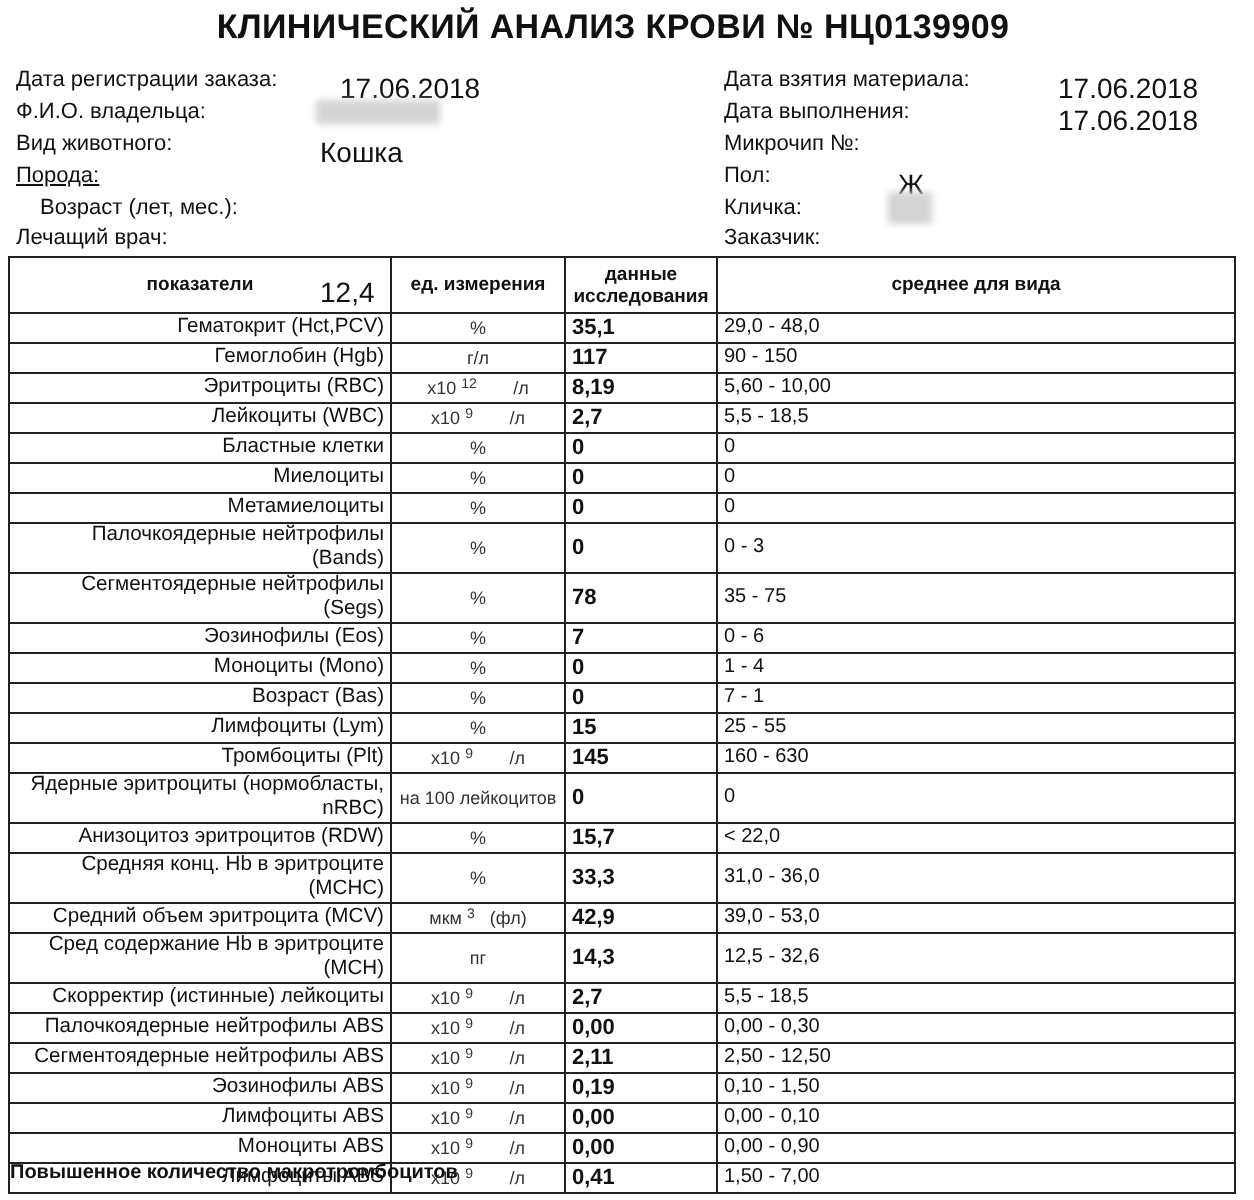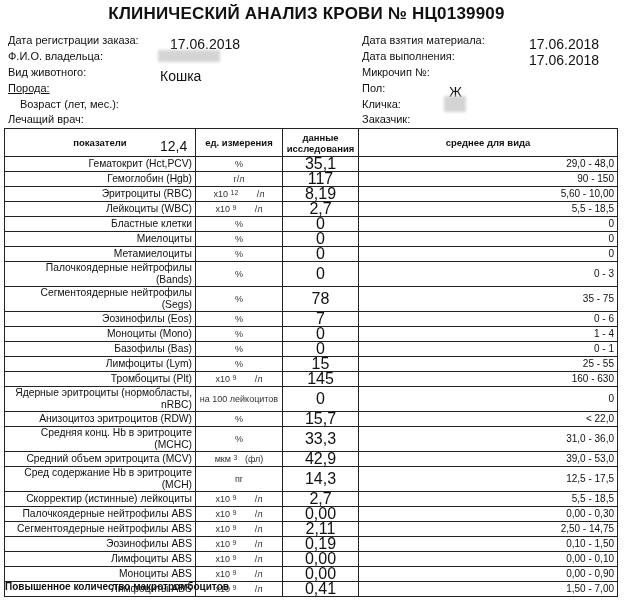--- a/index.html
+++ b/index.html
@@ -6,22 +6,22 @@
     body { width:627px; height:600px; overflow:hidden; position:relative; font-family:"Liberation Sans", sans-serif; color:#111; }
     .title { position:absolute; left:0; top:4px; width:613px; text-align:center; font-weight:bold; font-size:17px; letter-spacing:0.2px; }
     .lbl { position:absolute; font-size:11px; white-space:nowrap; }
     .val { position:absolute; font-size:14px; font-weight:normal; white-space:nowrap; }
     .blur { position:absolute; background:#d4d4d4; filter:blur(1.5px); }
     table { position:absolute; left:4px; top:128px; width:613px; border-collapse:collapse; font-size:10px; table-layout:fixed; }
     td, th { border:1px solid #222; padding:0 3px; height:14px; line-height:12px; }
     th { font-weight:bold; font-size:9.5px; height:27px; }
     td.c1 { text-align:right; font-size:10.3px; }
     td.c2 { text-align:center; font-size:9px; color:#333; }
-    td.c3 { text-align:center; font-weight:normal; font-size:16px; }
-    td.c4 { text-align:right; font-size:10px;margin-top:35px; }
+    td.c3 { font-weight:bold; font-size:11px; }
+    td.c4 { text-align:left; font-size:10px;margin-top:35px; }
     tr.tall td { height:21px; }
     sup { font-size:7px; vertical-align:top; position:relative; top:-1px; }
     .footer { position:absolute; left:5px; top:581px; font-weight:bold; font-size:10px; }
     .unit-l { display:inline-block; width:26px; text-align:right; }
   </style>
 </head>
 <body>
 
 <div class="title">КЛИНИЧЕСКИЙ АНАЛИЗ КРОВИ  № НЦ0139909</div>
 
@@ -137,24 +137,24 @@
         <td class="c3">7</td>
         <td class="c4">0 - 6</td>
       </tr>
       <tr>
         <td class="c1">Моноциты (Mono)</td>
         <td class="c2">%</td>
         <td class="c3">0</td>
         <td class="c4">1 - 4</td>
       </tr>
       <tr>
-        <td class="c1">Базофилы (Bas)</td>
-        <td class="c2">%</td>
-        <td class="c3">0</td>
-        <td class="c4">0 - 1</td>
+        <td class="c1">Возраст (Bas)</td>
+        <td class="c2">%</td>
+        <td class="c3">0</td>
+        <td class="c4">7 - 1</td>
       </tr>
       <tr>
         <td class="c1">Лимфоциты (Lym)</td>
         <td class="c2">%</td>
         <td class="c3">15</td>
         <td class="c4">25 - 55</td>
       </tr>
       <tr>
         <td class="c1">Тромбоциты (Plt)</td>
         <td class="c2"><span>x10</span> <sup>9</sup><span class="unit-l">/л</span></td>
@@ -182,39 +182,39 @@
       <tr>
         <td class="c1">Средний объем эритроцита (MCV)</td>
         <td class="c2"><span>мкм</span> <sup>3</sup><span class="unit-l">(фл)</span></td>
         <td class="c3">42,9</td>
         <td class="c4">39,0 - 53,0</td>
       </tr>
       <tr class="tall">
         <td class="c1">Сред содержание Hb в эритроците (MCH)</td>
         <td class="c2">пг</td>
         <td class="c3">14,3</td>
-        <td class="c4">12,5 - 17,5</td>
+        <td class="c4">12,5 - 32,6</td>
       </tr>
       <tr>
         <td class="c1">Скорректир (истинные) лейкоциты</td>
         <td class="c2"><span>x10</span> <sup>9</sup><span class="unit-l">/л</span></td>
         <td class="c3">2,7</td>
         <td class="c4">5,5 - 18,5</td>
       </tr>
       <tr>
         <td class="c1">Палочкоядерные нейтрофилы ABS</td>
         <td class="c2"><span>x10</span> <sup>9</sup><span class="unit-l">/л</span></td>
         <td class="c3">0,00</td>
         <td class="c4">0,00 - 0,30</td>
       </tr>
       <tr>
         <td class="c1">Сегментоядерные нейтрофилы ABS</td>
         <td class="c2"><span>x10</span> <sup>9</sup><span class="unit-l">/л</span></td>
         <td class="c3">2,11</td>
-        <td class="c4">2,50 - 14,75</td>
+        <td class="c4">2,50 - 12,50</td>
       </tr>
       <tr>
         <td class="c1">Эозинофилы ABS</td>
         <td class="c2"><span>x10</span> <sup>9</sup><span class="unit-l">/л</span></td>
         <td class="c3">0,19</td>
         <td class="c4">0,10 - 1,50</td>
       </tr>
       <tr>
         <td class="c1">Лимфоциты ABS</td>
         <td class="c2"><span>x10</span> <sup>9</sup><span class="unit-l">/л</span></td>

